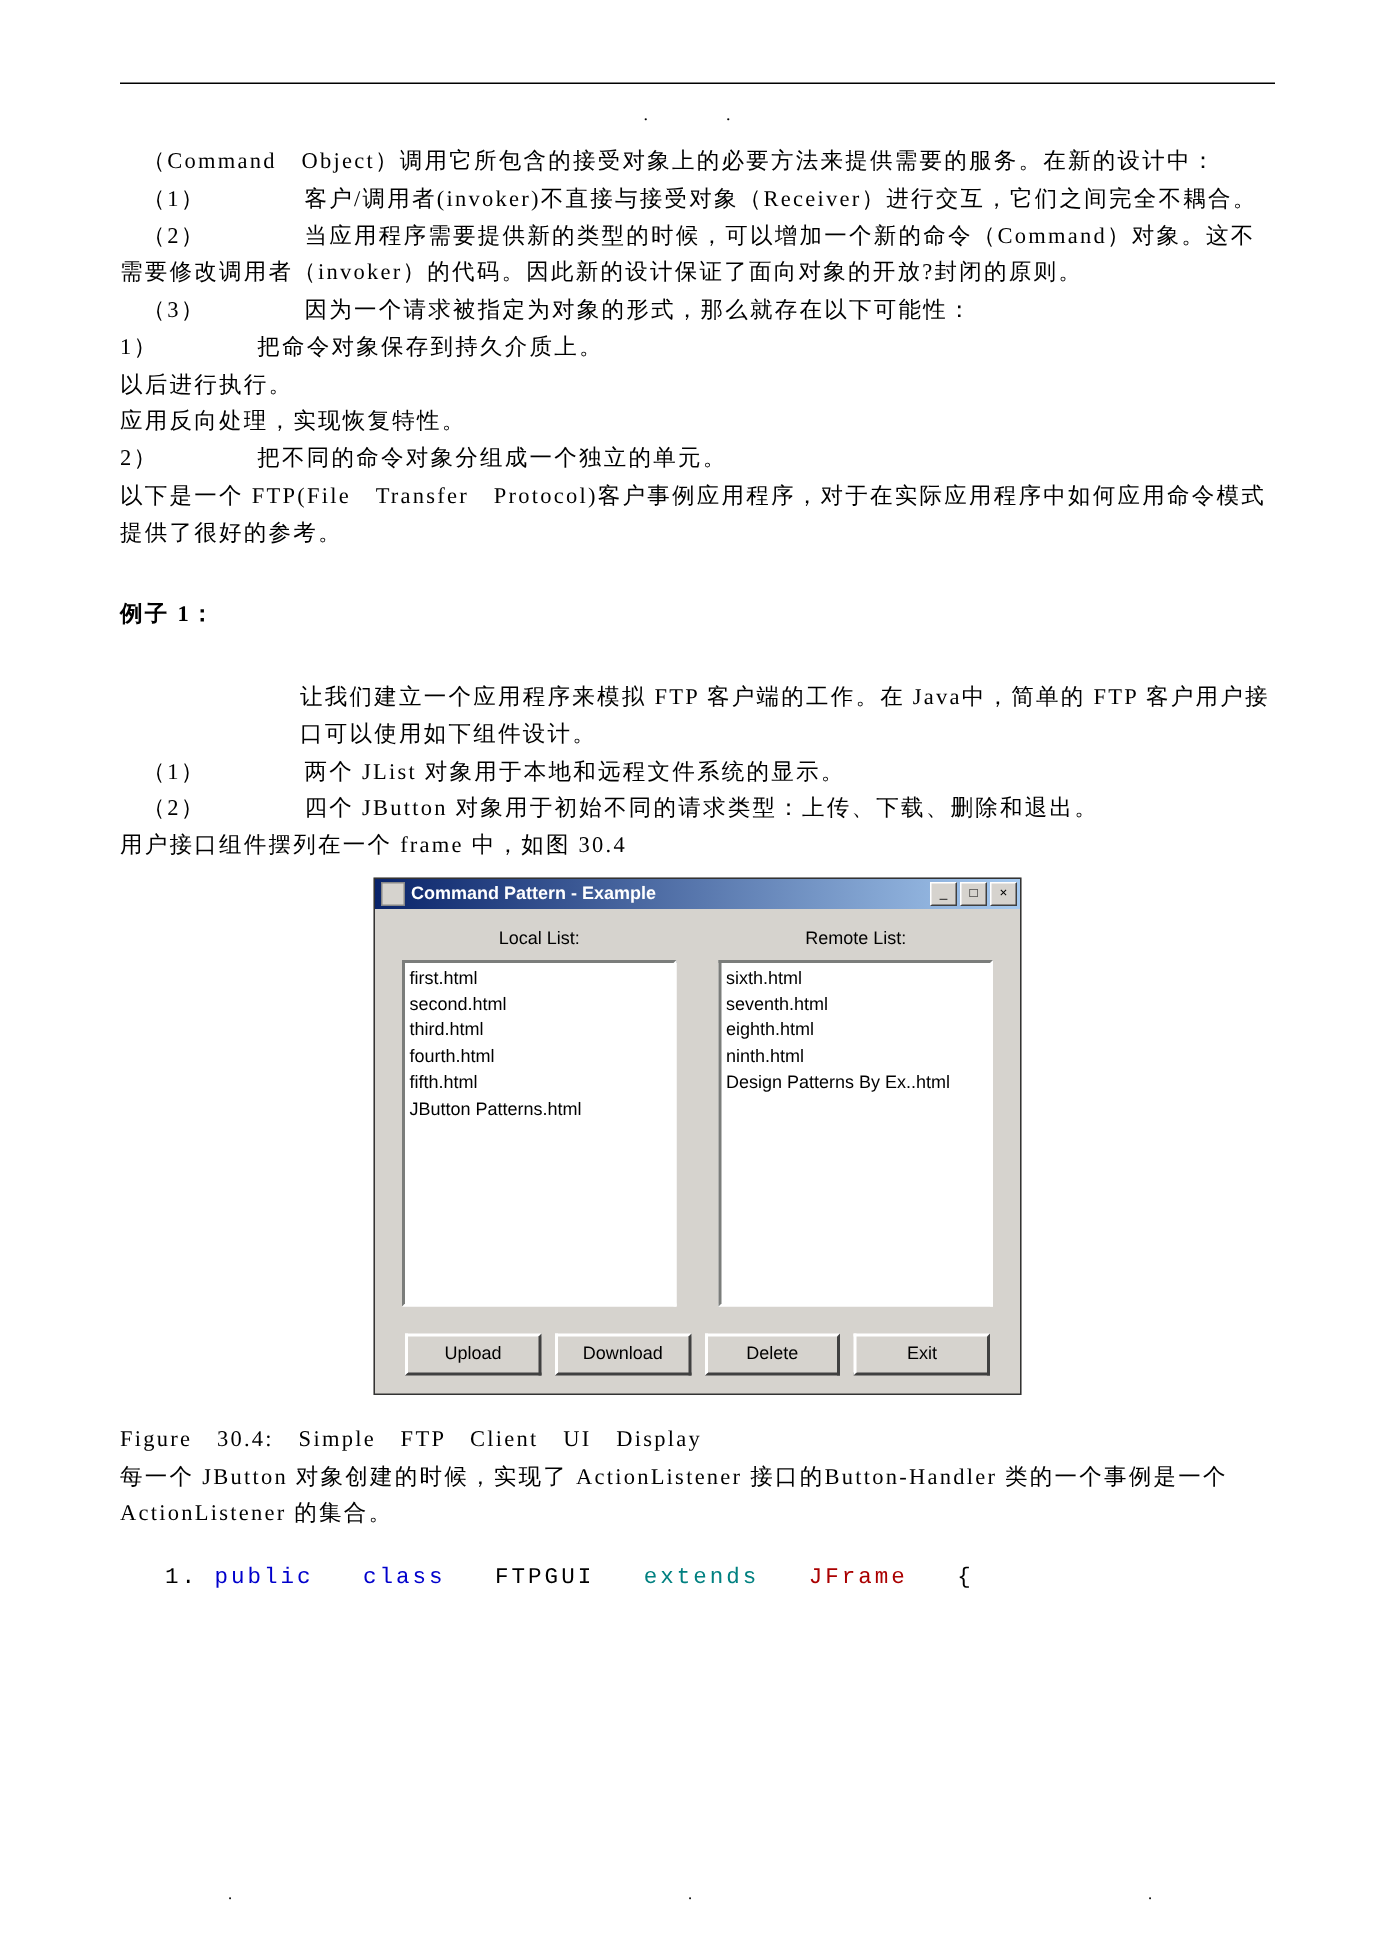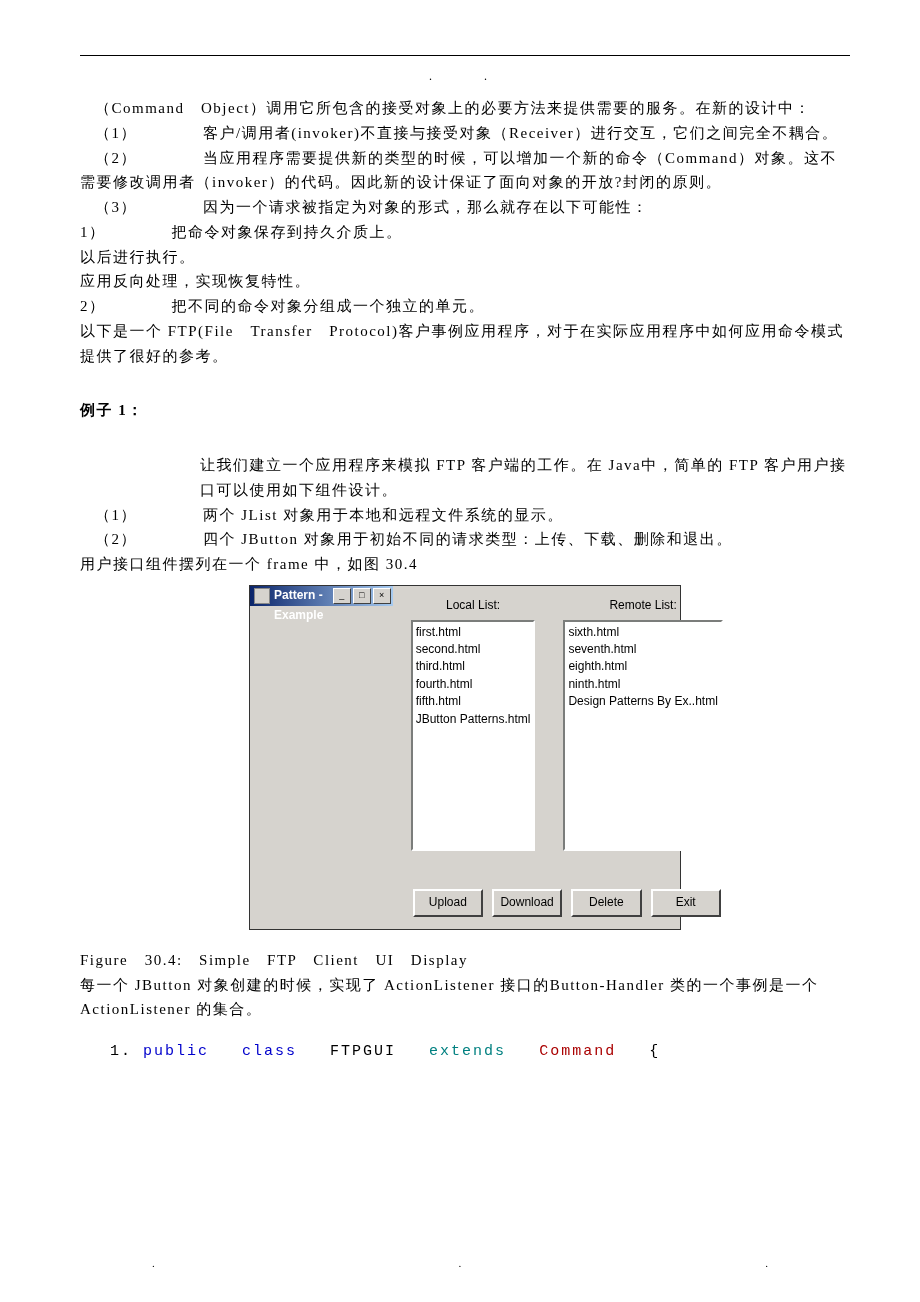--- a/index.html
+++ b/index.html
@@ -40,21 +40,21 @@
   
   .app-wrap { display: flex; justify-content: center; margin: 8px 0 18px 0; }
   .app-window {
     width: 430px;
     height: 343px;
     border: 1.5px solid #333;
     background: #d6d3ce;
     font-family: "Tahoma","MS Sans Serif",sans-serif;
     font-size: 12px;
     display: flex;
-    flex-direction: row;
+    flex-direction: column;
   }
   .titlebar {
     height: 20px;
     background: linear-gradient(to right,#0a246a,#a6caf0);
     color: #fff;
     display: flex;
     align-items: center;
     padding: 0 2px 0 4px;
   }
   .titlebar .ticon {
@@ -168,21 +168,21 @@
 
   <p class="para">Figure　30.4:　Simple　FTP　Client　UI　Display</p>
   <p class="para">每一个 JButton 对象创建的时候，实现了 ActionListener 接口的Button-Handler 类的一个事例是一个 ActionListener 的集合。</p>
 
   <p class="code-line" style="margin-top:18px; padding-left:2em;">
     <span>1. </span>
     <span class="kw-blue">public</span>&nbsp;&nbsp;
     <span class="kw-blue">class</span>&nbsp;&nbsp;
     <span>FTPGUI</span>&nbsp;&nbsp;
     <span class="kw-teal">extends</span>&nbsp;&nbsp;
-    <span class="kw-red">Command</span>&nbsp;&nbsp;
+    <span class="kw-red">JFrame</span>&nbsp;&nbsp;
     <span>{</span>
   </p>
 
   <div class="foot-dots">
     <span>.</span>
     <span>.</span>
     <span>.</span>
   </div>
 </div>
 

